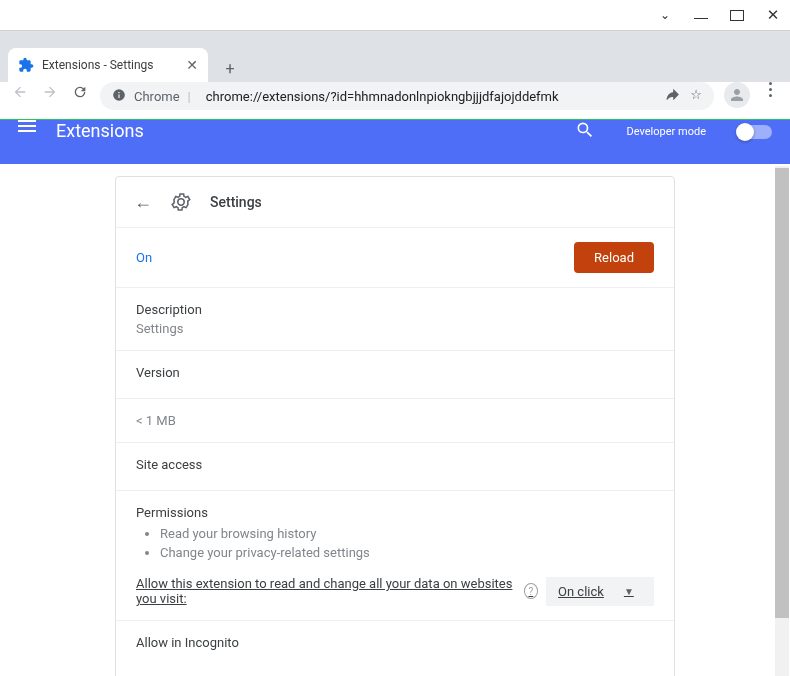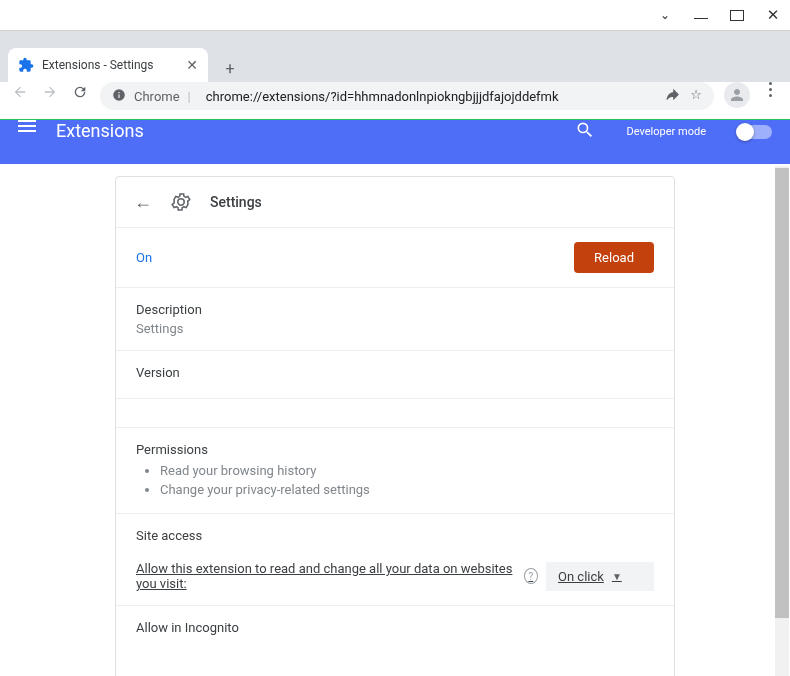--- a/index.html
+++ b/index.html
@@ -58,21 +58,21 @@
 .row .value { color:#80868b; }
 .row-on { display:flex; align-items:center; }
 .on-text { color:#1a73e8; font-size:13px; }
 .reload-btn { margin-left:auto; background:#c2410c; color:#fff; border:none; padding:8px 20px; border-radius:4px; font-size:13px; }
 
 ul.perms { list-style:disc; padding-left:24px; color:#80868b; margin-top:4px; }
 ul.perms li { padding:2px 0; }
 
 .site-access-row { display:flex; align-items:center; gap:8px; font-size:13px; color:#3c4043; padding:14px 20px;text-decoration:underline; }
 .help-circ { width:16px; height:16px; border:1.5px solid #9aa0a6; border-radius:50%; display:flex; align-items:center; justify-content:center; font-size:10px; color:#9aa0a6; }
-.dropdown { margin-left:auto; background:#f1f3f4; padding:7px 12px; font-size:13px; color:#3c4043; display:flex; align-items:center; gap:8px; min-width:108px; }
+.dropdown { margin-left:auto; background:#f1f3f4; padding:7px 12px; font-size:13px; color:#3c4043; display:flex; align-items:center; gap:20px; min-width:108px; }
 .dropdown .caret { color:#5f6368; font-size:10px; }
 
 .row-toggle { display:flex; align-items:center; }
 </style>
 </head>
 <body>
 
 <div class="window-controls">
   <span class="wc-chev">⌄</span>
   <span class="wc-min"></span>
@@ -173,32 +173,33 @@
     <div class="row">
       <div class="label">Description</div>
       <div class="value">Settings</div>
     </div>
 
     <div class="row">
       <div class="label">Version</div>
     </div>
 
     <div class="row">
+      <div class="value">&lt; 1 MB</div>
+    </div>
+
+    <div class="row">
+      <div class="label">Site access</div>
     </div>
 
     <div class="row">
       <div class="label">Permissions</div>
       <ul class="perms">
         <li>Read your browsing history</li>
         <li>Change your privacy-related settings</li>
       </ul>
-    </div>
-
-    <div class="row">
-      <div class="label">Site access</div>
     </div>
 
     <div class="site-access-row" style="border-top:none;padding-top:0">
       <span>Allow this extension to read and change all your data on websites you visit:</span>
       <span class="help-circ">?</span>
       <div class="dropdown">
         <span>On click</span>
         <span class="caret">▼</span>
       </div>
     </div>

